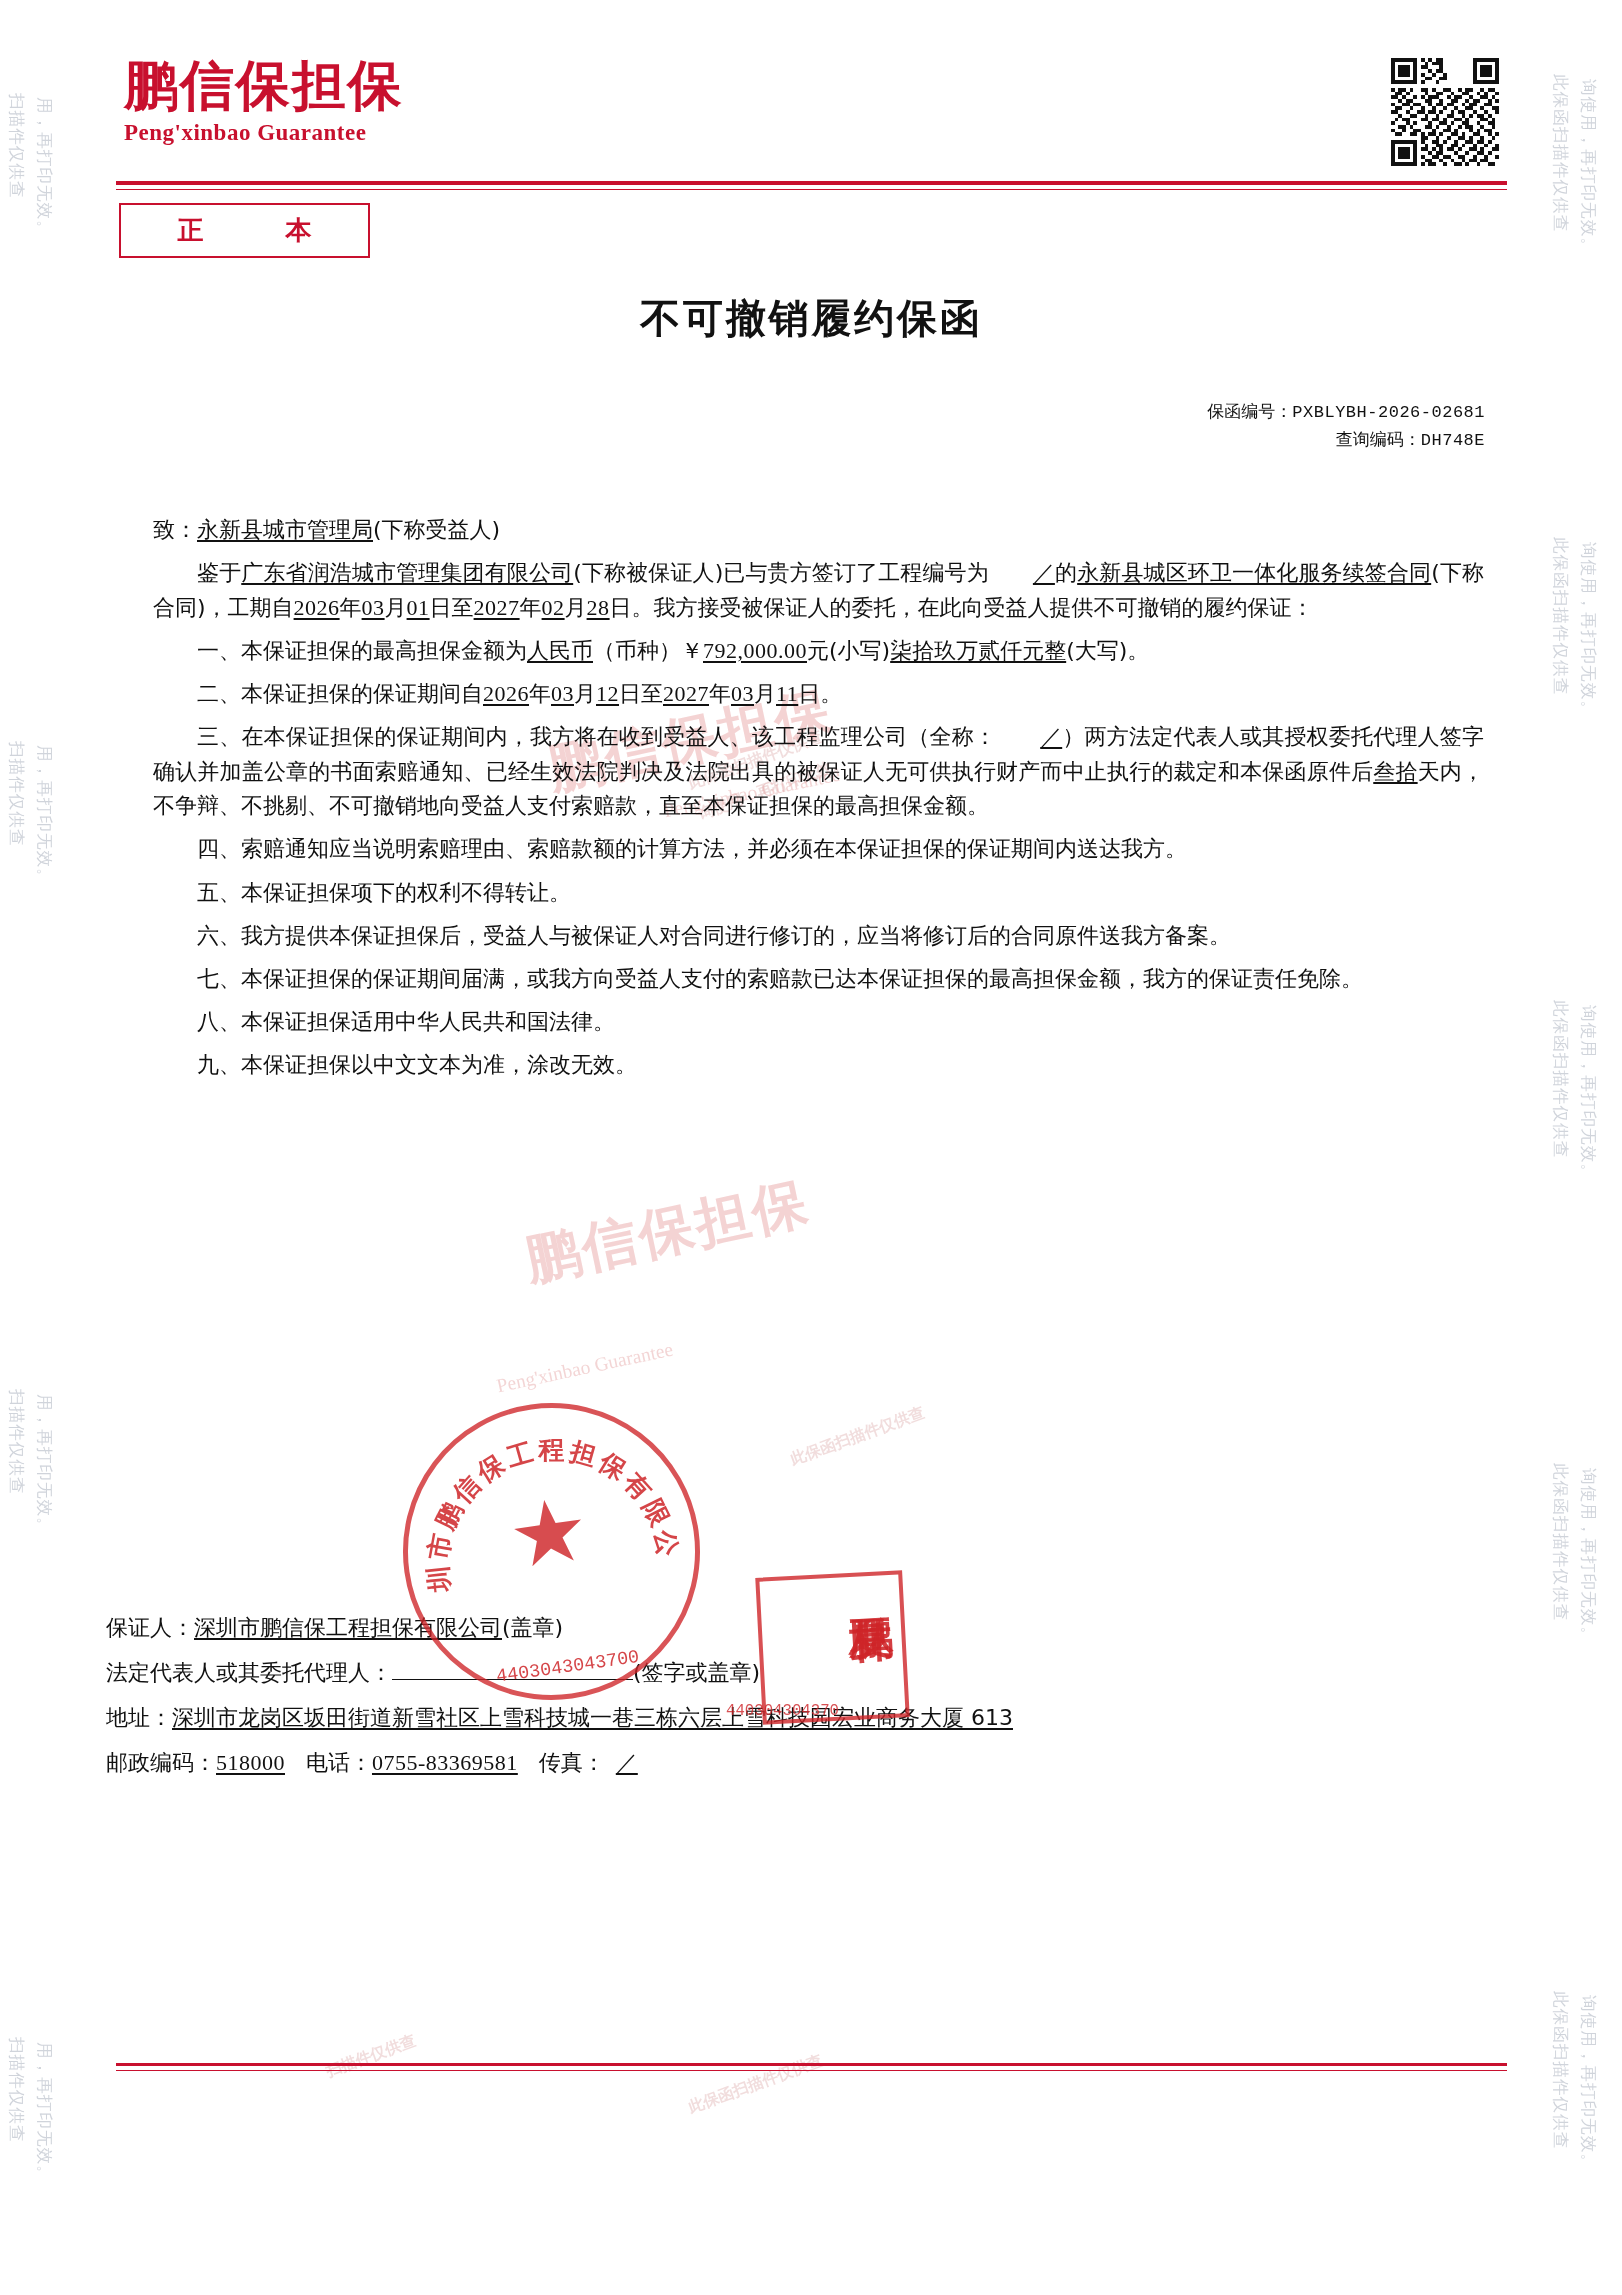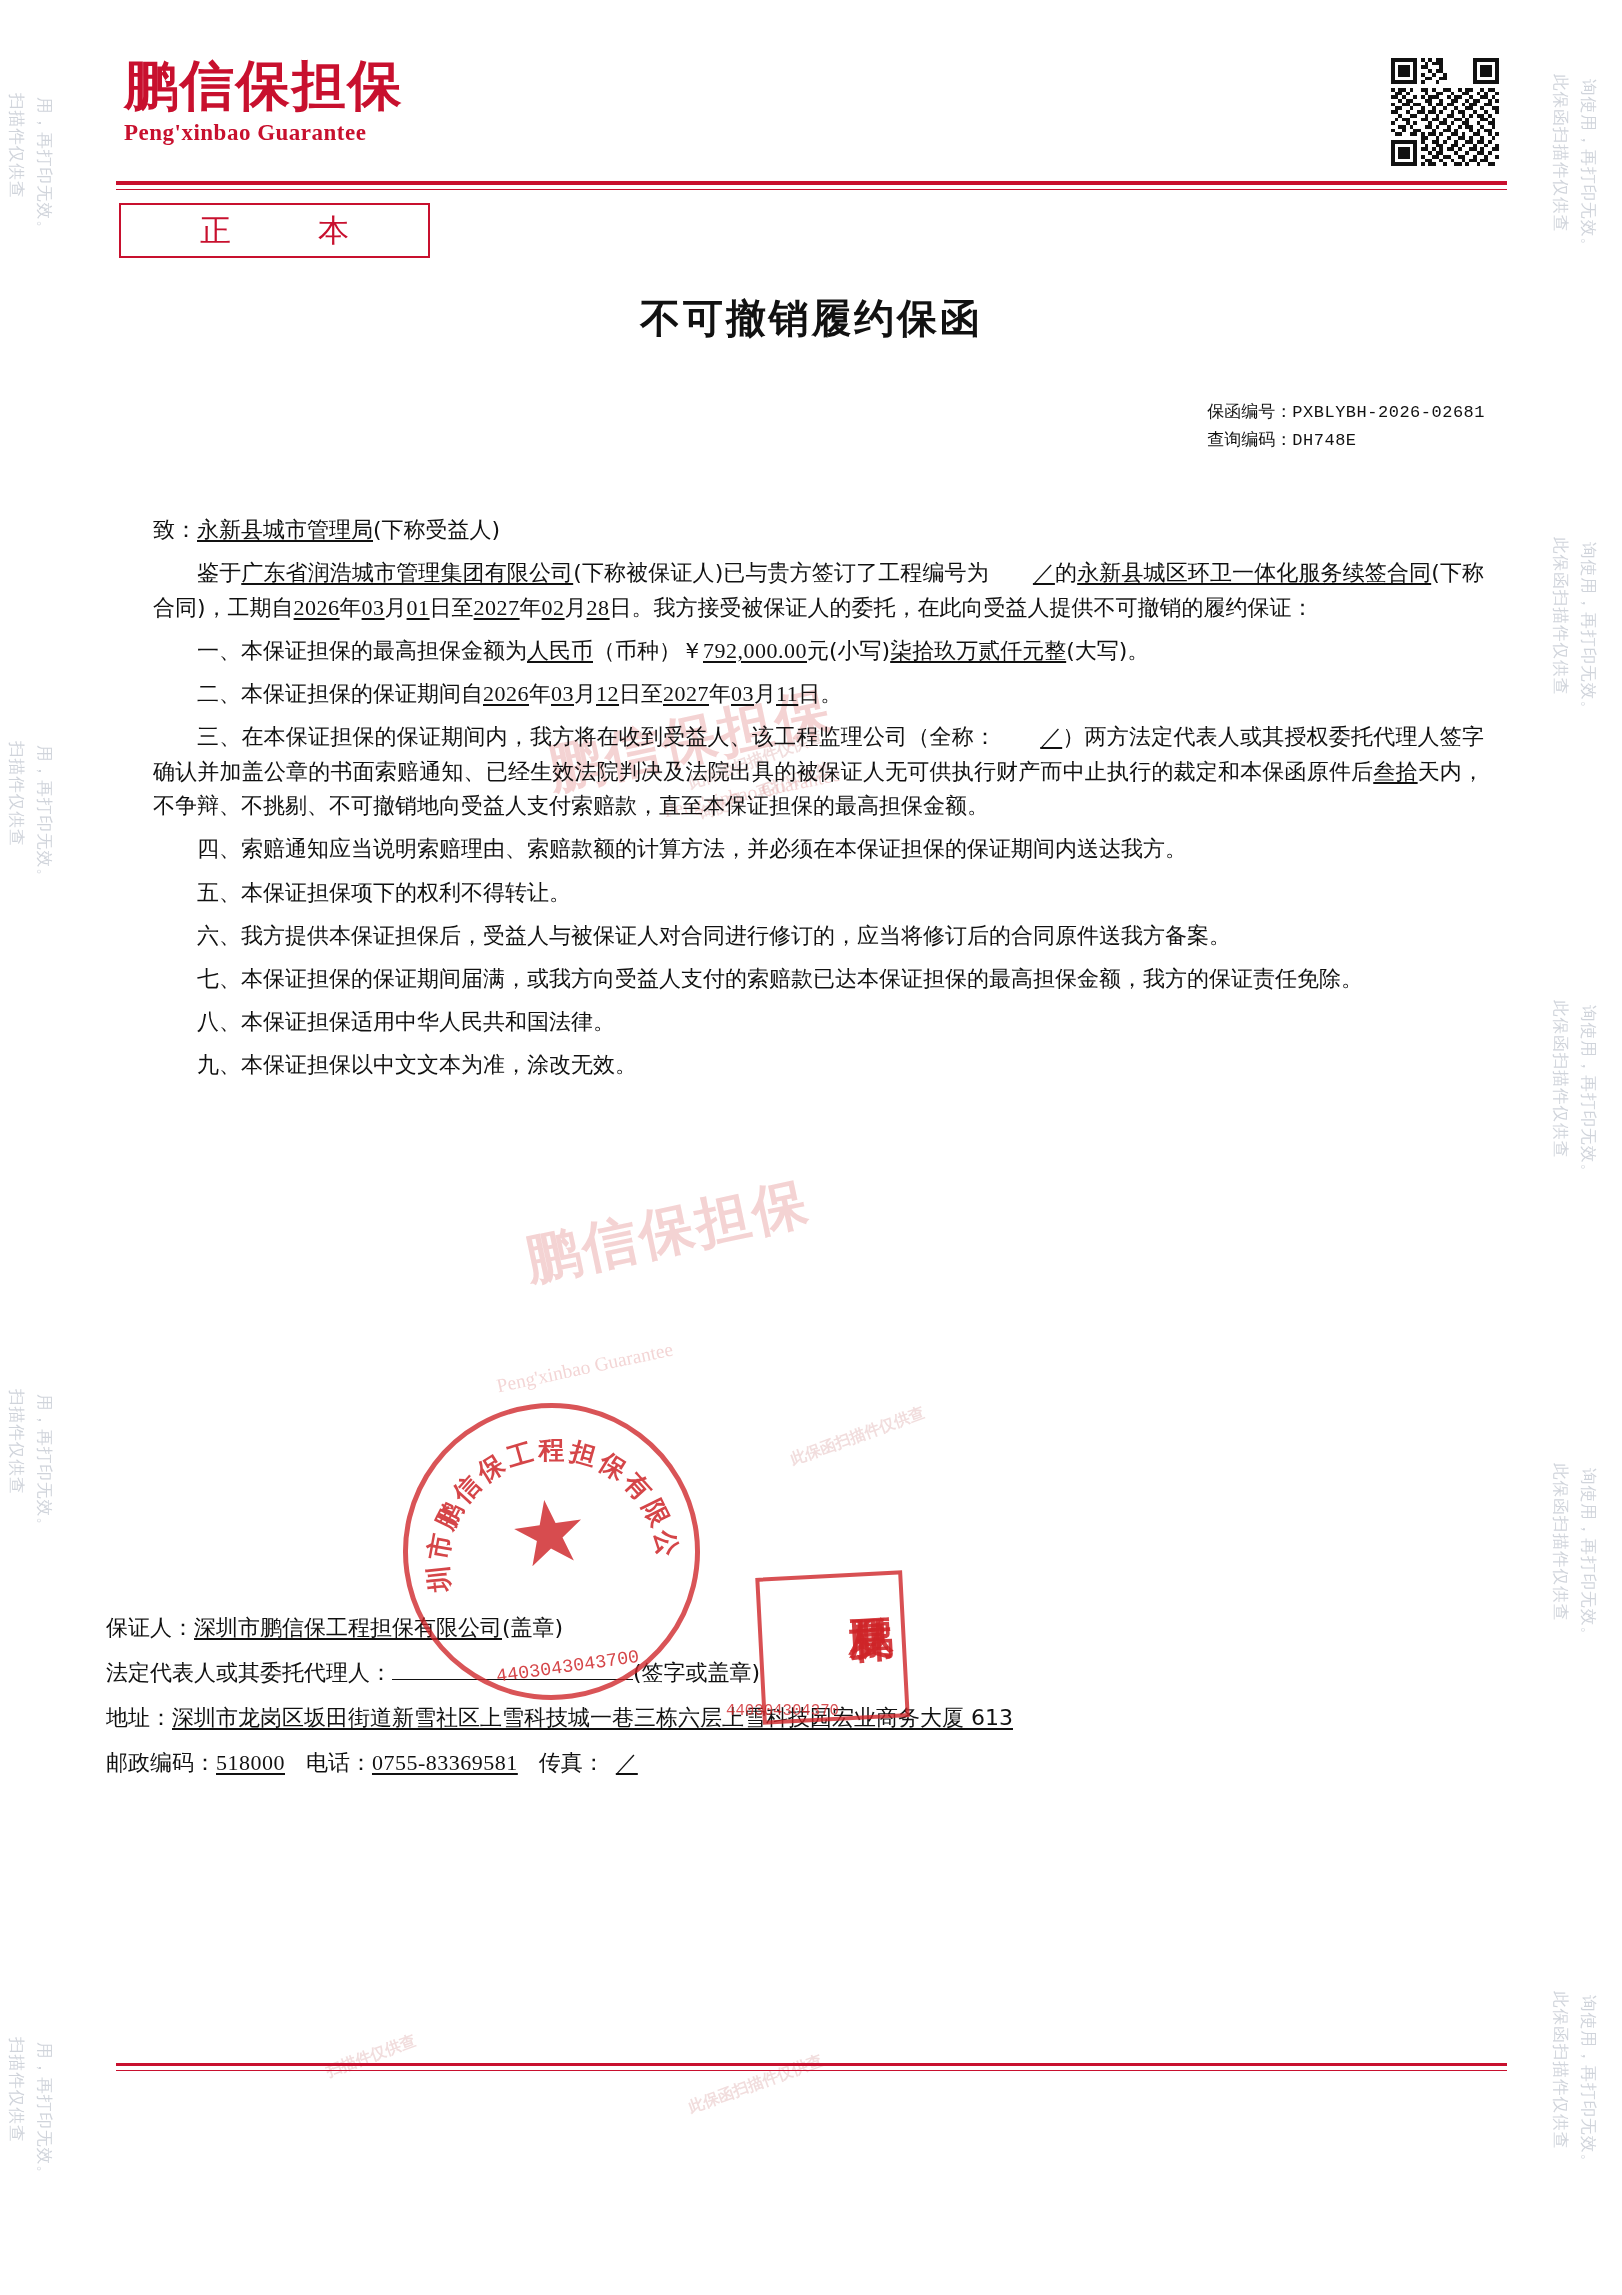--- a/index.html
+++ b/index.html
@@ -116,27 +116,27 @@
     left: 116px;
     right: 116px;
     top: 189px;
     height: 1.4px;
     background: #c8102e;
   }
   .zhengben {
     position: absolute;
     left: 119px;
     top: 203px;
-    width: 311px;
+    width: 251px;
     height: 55px;
     border: 2.8px solid #c8102e;
     box-sizing: border-box;
     color: #c8102e;
-    font-size: 31px;
-    font-weight: normal;
+    font-size: 26px;
+    font-weight: bold;
     letter-spacing: 28px;
     text-align: center;
     line-height: 50px;
     font-family: "DejaVu Sans", sans-serif;
     text-indent: 28px;
     z-index: 6;
   }
 
   
   .doc-title {
@@ -567,21 +567,21 @@
   </div>
 
   <div class="zhengben">正　本</div>
 
   <div class="doc-title">不可撤销履约保函</div>
 
   <div class="meta">
     <div>
       <span>保函编号：</span><span class="mono">PXBLYBH-2026-02681</span>
     </div>
-    <div style="text-align:left">
+    <div style="text-align:right">
       <span>查询编码：</span><span class="mono">DH748E</span>
     </div>
   </div>
 
   <div class="content">
 
     <p>
       <span>致：</span><span class="u">永新县城市管理局</span><span>(下称受益人)</span>
     </p>
 

